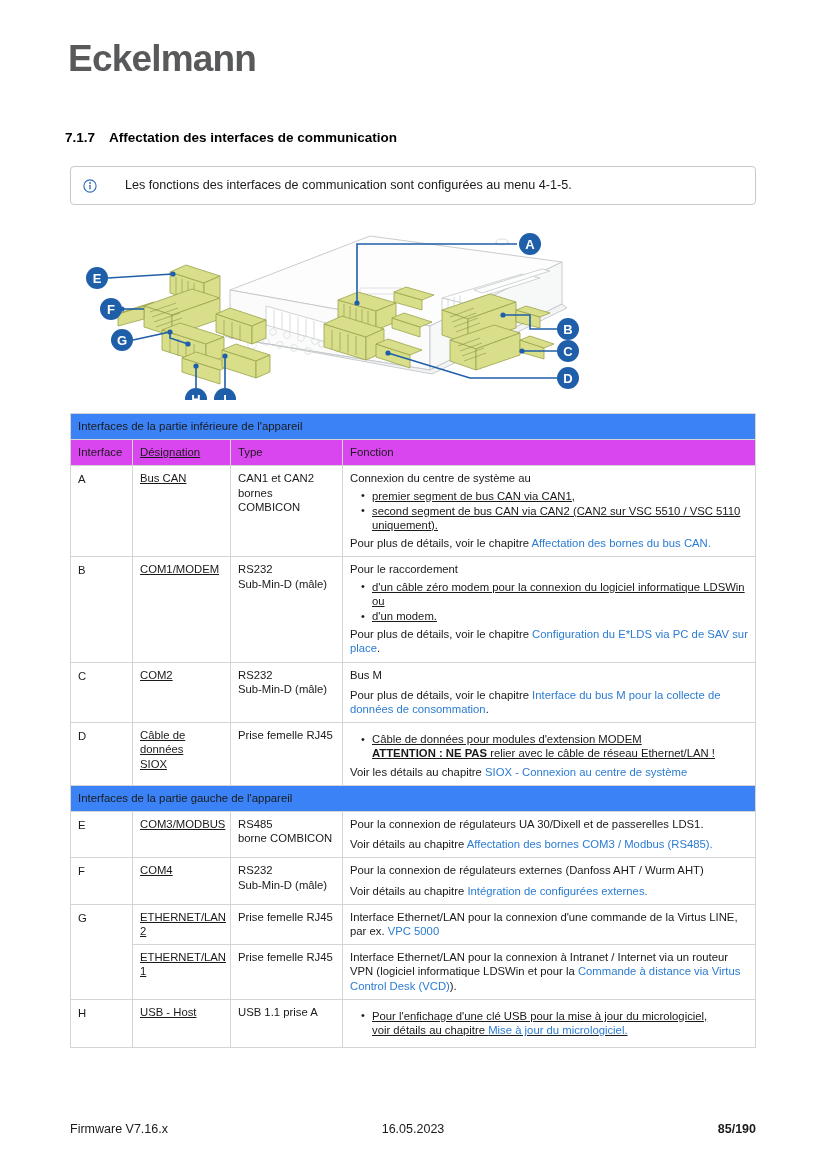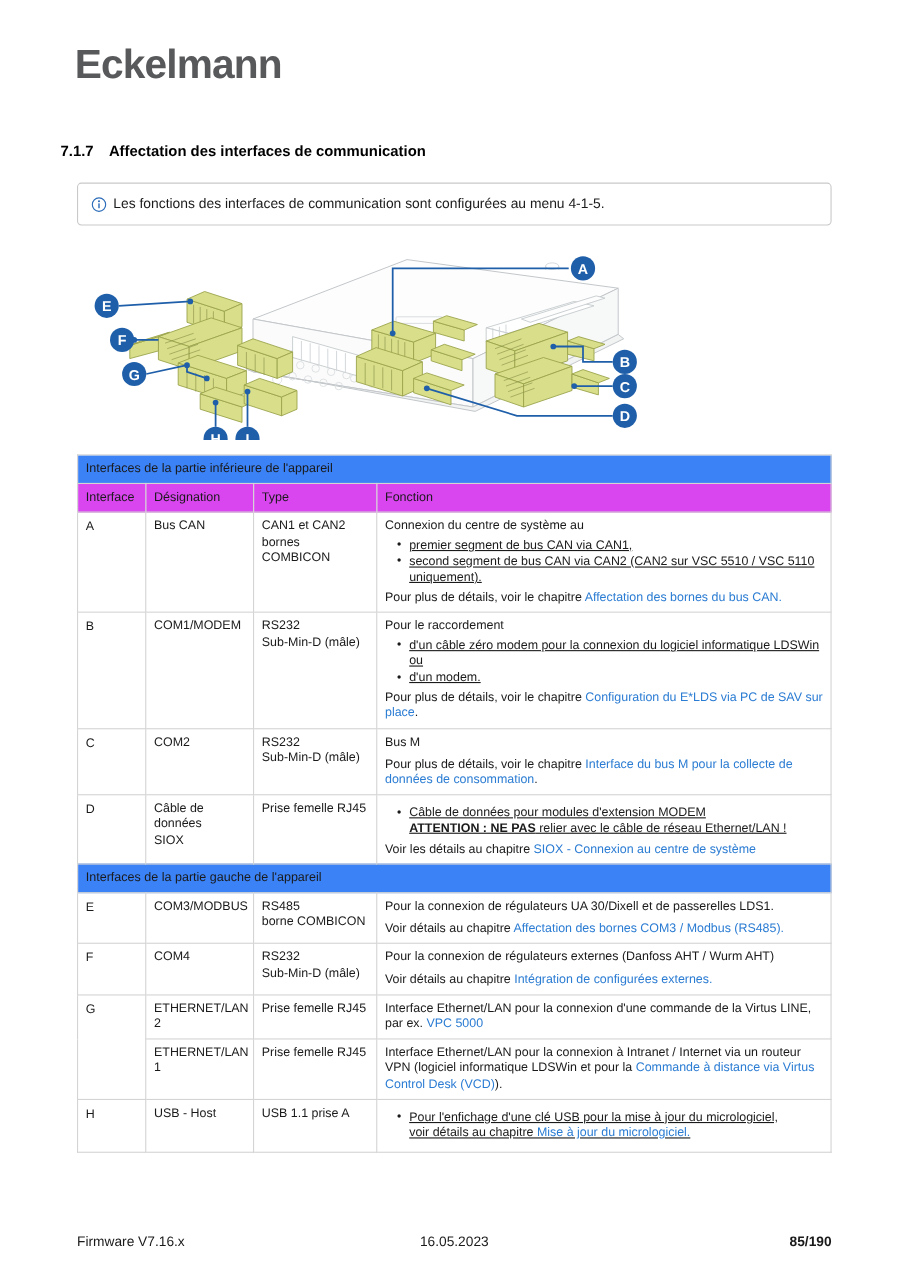--- a/index.html
+++ b/index.html
@@ -31,21 +31,21 @@
     font-size: 37px;
     font-weight: bold;
     letter-spacing: -0.8px;
     color: #58595b;
     font-family: "Liberation Sans", sans-serif;
   }
 
   
   .heading {
     position: absolute;
-    left: 55px;
+    left: 65px;
     top: 130px;
     font-size: 13.5px;
     font-weight: bold;
     color: #000000;
     white-space: nowrap;
   }
   .heading .num { display: inline-block; width: 44px; }
 
   
   .infobox {
@@ -53,21 +53,21 @@
     left: 70px;
     top: 166px;
     width: 686px;
     box-sizing: border-box;
     border: 1px solid #c9c9c9;
     border-radius: 4px;
     background: #ffffff;
     padding: 10px 12px 11px 12px;
     display: flex;
     align-items: flex-end;
-    gap: 6px;
+    gap: 28px;
   }
   .info-icon {
     flex: 0 0 auto;
     width: 14px;
     height: 14px;
     margin-top: 2px;
   }
   .infobox .txt {
     font-size: 12.6px;
     line-height: 15px;
@@ -113,21 +113,21 @@
     padding: 7px 8px 7px 9px;
   }
   .col-head td {
     background: #d946ef;
     font-weight: bold;
     font-size: 11.4px;
     padding: 7px 8px 7px 9px;
   }
   td.c-iface { width: 62px; text-align: center; font-weight: bold; }
   .col-head td.c-iface { text-align: left; }
-  td.c-desig { width: 98px; }
+  td.c-desig { width: 98px; text-decoration: underline; }
   td.c-type  { width: 112px; }
   td.c-fonc  { width: auto; }
 
   td.c-iface.body { padding-top: 6px; }
 
   ul.b {
     margin: 4px 0 4px 0;
     padding-left: 22px;
     list-style: none;
     text-decoration: underline;

